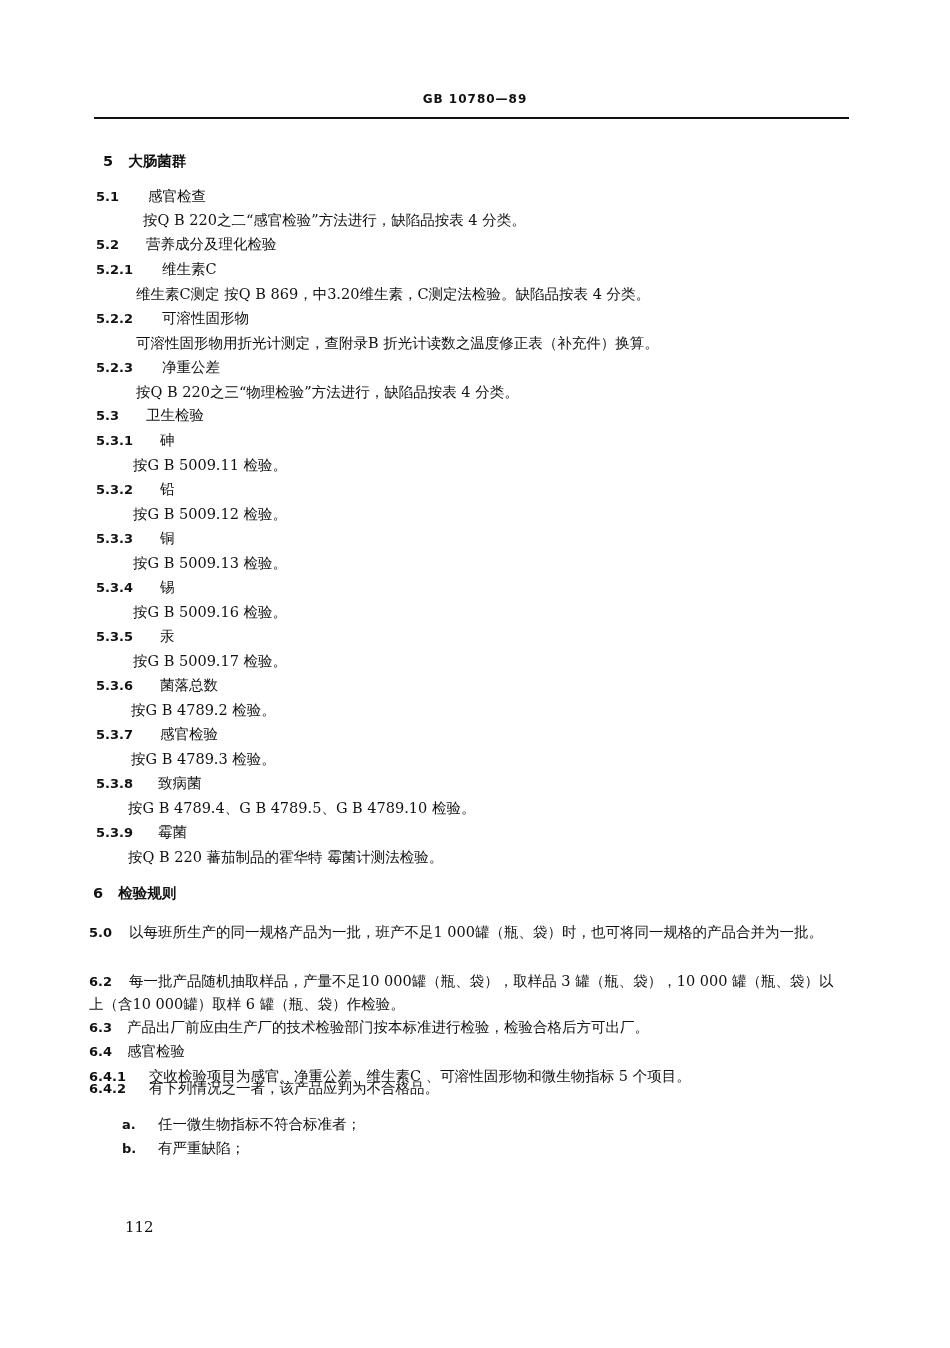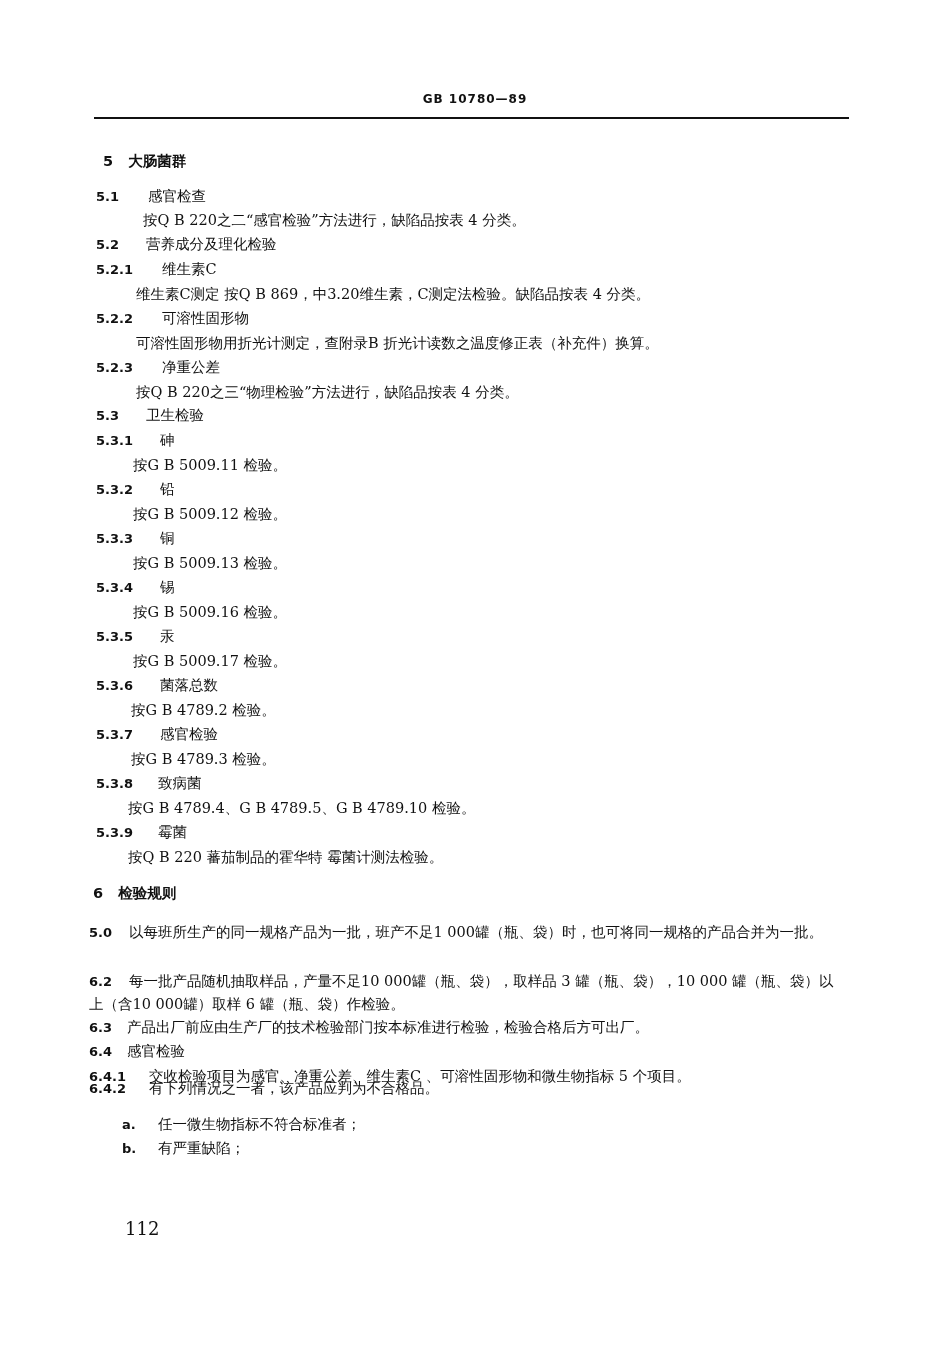--- a/index.html
+++ b/index.html
@@ -18,21 +18,21 @@
     }
     .line {
       position: absolute; font-size: 14.5px; white-space: nowrap; line-height: 20px;
     }
     .num {
       font-family: "DejaVu Sans", "Liberation Sans", sans-serif; font-weight: bold;
       font-size: 13px; display: inline-block;
     }
     .sec-title { font-family: "DejaVu Sans", "Liberation Sans", sans-serif; font-weight: bold; }
     .wrap { white-space: normal; width: 750px; line-height: 22px; }
-    .page-num { position: absolute; left: 125px; top: 1218px; font-size: 18px; }
+    .page-num { position: absolute; left: 125px; top: 1218px; font-size: 15px; }
   </style>
 </head>
 <body>
 
 <div class="header">GB 10780—89</div>
 <div class="rule"></div>
 
 <div class="line sec-title" style="left:103px;top:151px;">
   <span>5</span>&nbsp;&nbsp;
   <span>大肠菌群</span>

